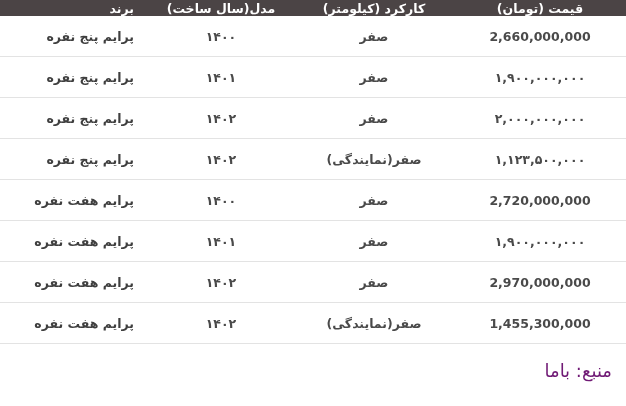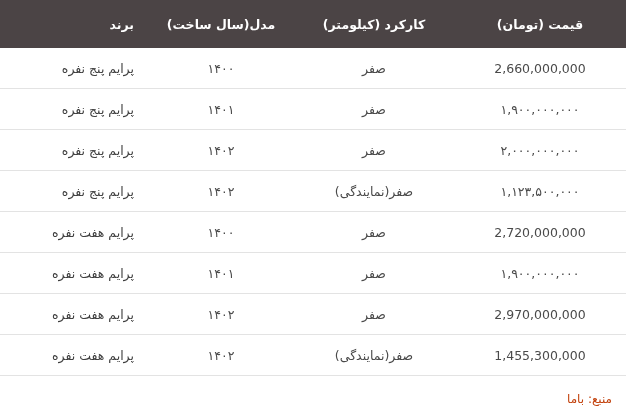--- a/index.html
+++ b/index.html
@@ -22,55 +22,56 @@
     width: 626px;
     border-collapse: collapse;
     table-layout: fixed;
     direction: rtl;
   }
   table.price-table thead th {
     background: #4b4445;
     color: #ffffff;
     font-size: 12.5px;
     font-weight: bold;
-    height: 48px;
+    height: 16px;
     padding: 0 14px;
     text-align: center;
     vertical-align: middle;
     white-space: nowrap;
   }
   table.price-table thead th.col-brand {
     text-align: right;
   }
   table.price-table tbody td {
     border-bottom: 1px solid #e3e3e3;
     height: 40px;
     font-size: 12.5px;
     color: #4a4a4a;
     padding: 0 14px;
     text-align: center;
     vertical-align: middle;
     white-space: nowrap;
+    font-weight: bold;
   }
   table.price-table tbody td.col-brand {
     text-align: right;
     color: #3f3f3f;
   }
   table.price-table tbody tr:last-child td {
     border-bottom: 1px solid #e3e3e3;
   }
   .col-w-price { width: 172px; }
   .col-w-km    { width: 160px; }
   .col-w-model { width: 146px; }
   .col-w-brand { width: 148px; }
 
   .source {
     padding: 16px 14px 0 0;
-    font-size: 12px;
-    color: #c2410c;
+    font-size: 18px;
+    color: #701a75;
     text-align: right;
     direction: rtl;
   }
 </style>
 </head>
 <body>
 
 <div class="wrap">
 
   <table class="price-table">

